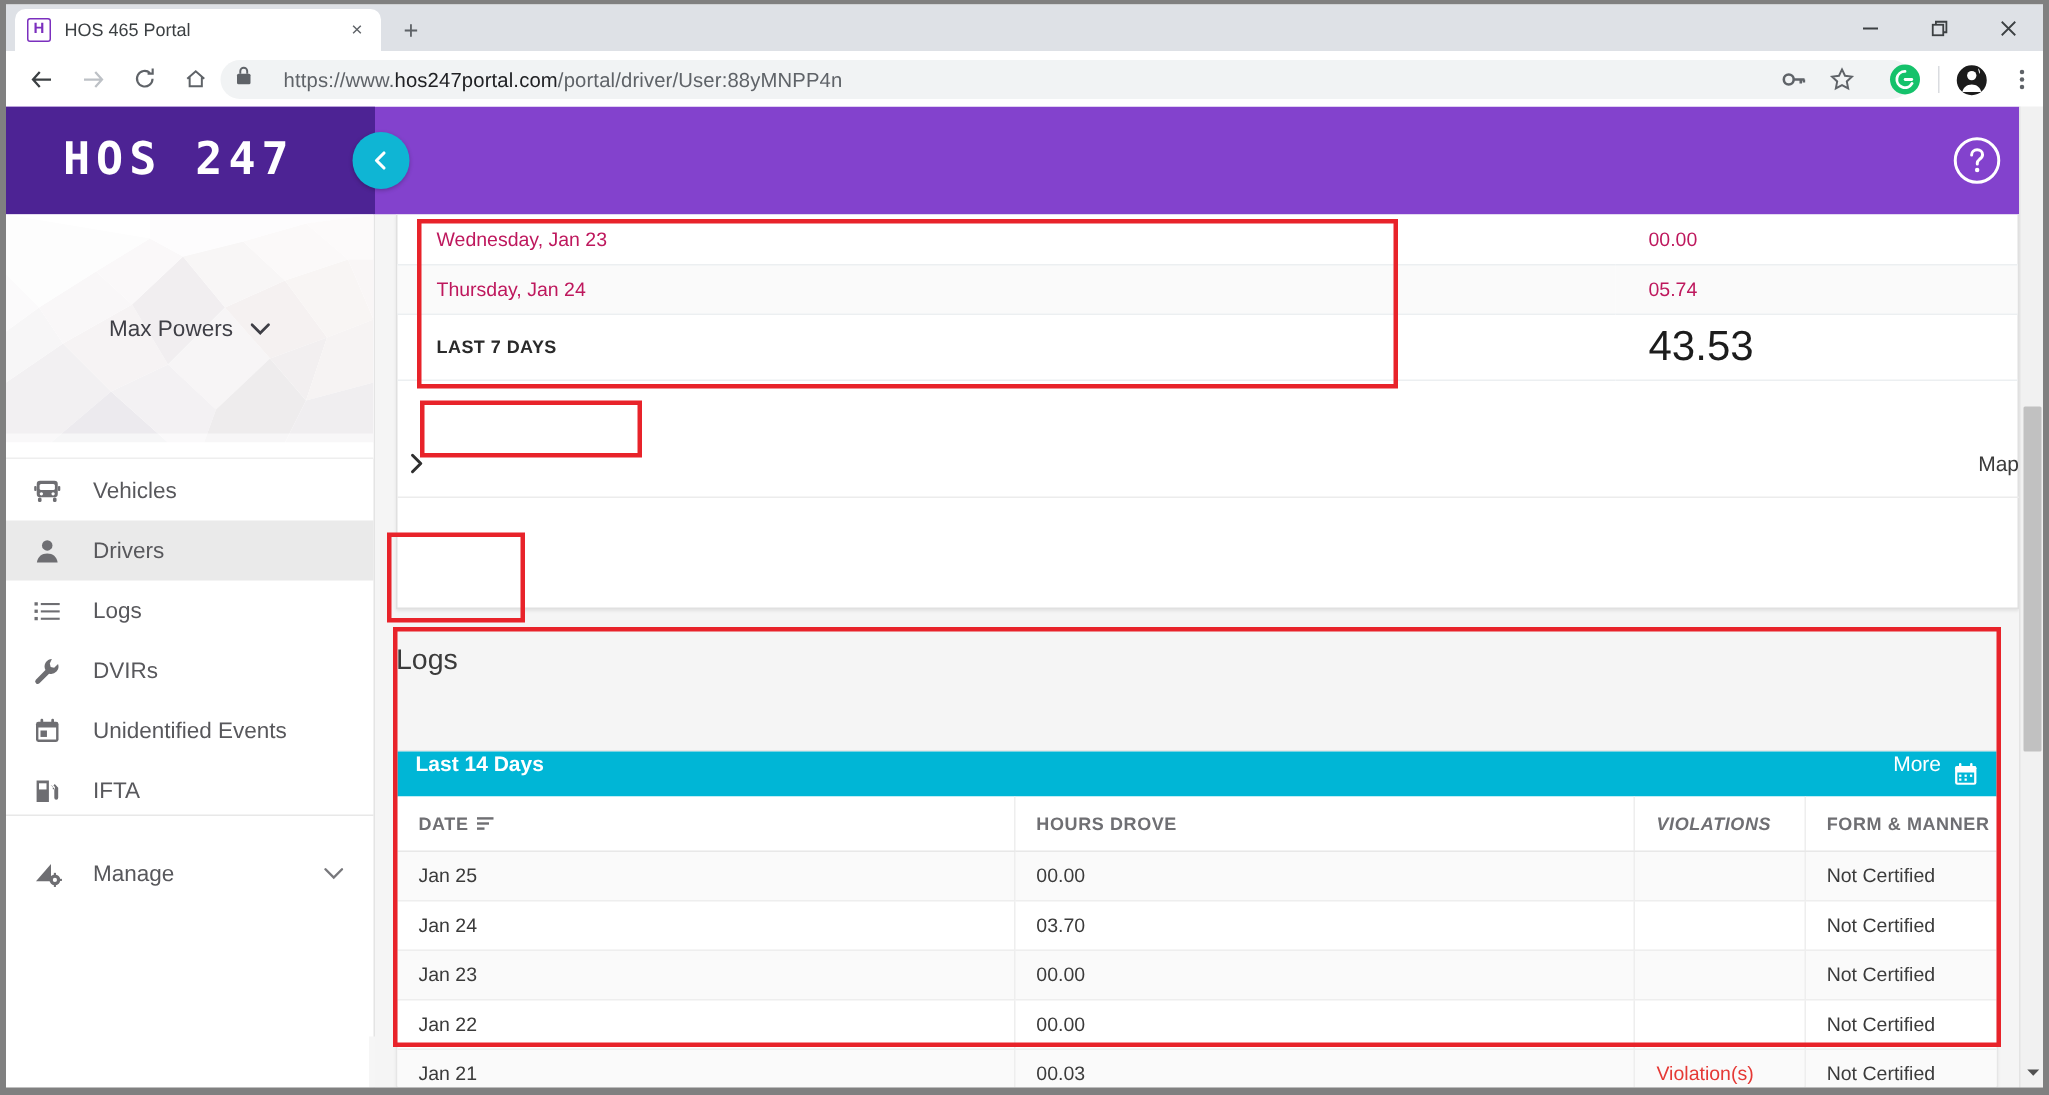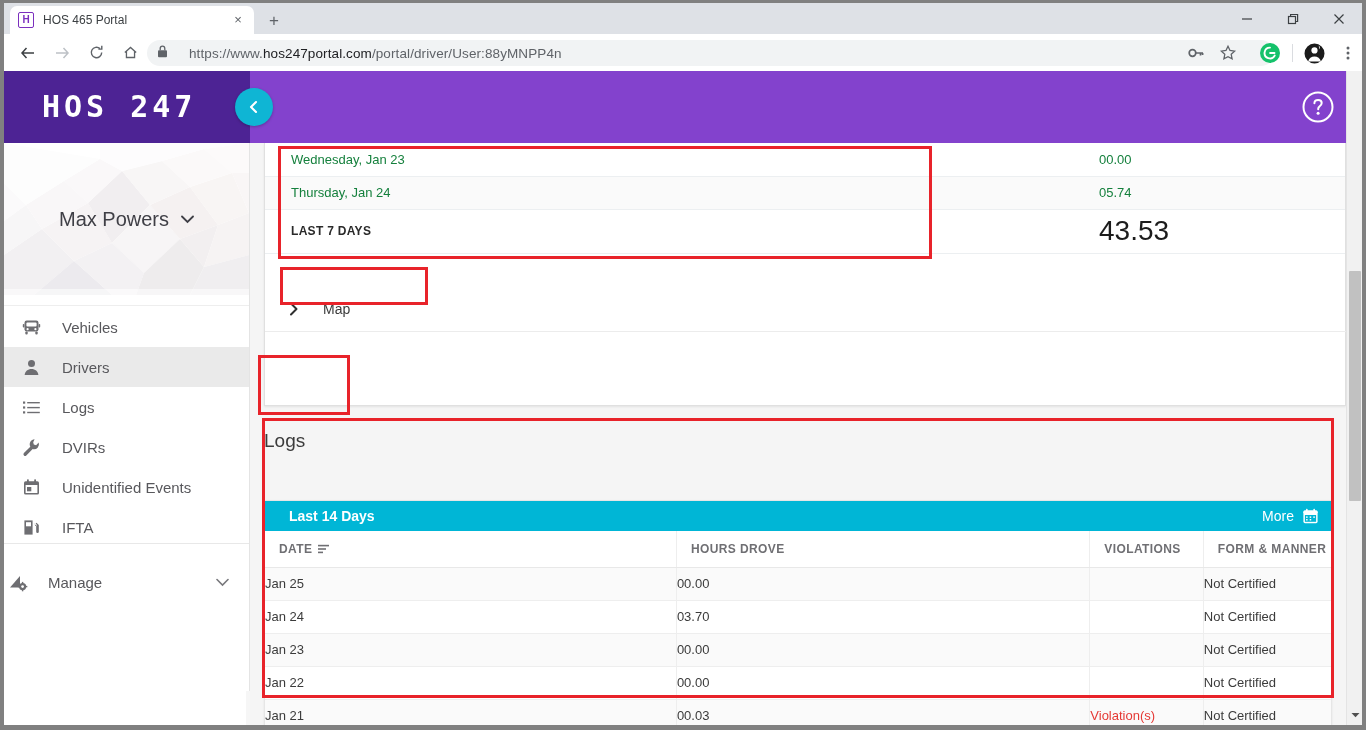--- a/index.html
+++ b/index.html
@@ -130,114 +130,114 @@
     background: #ffffff; border-right: 1px solid #e4e4e4;
   }
   .profile-card {
     position: absolute; left: 0; top: 0; width: 245px; height: 152px;
     overflow: hidden; background: #fbfafc;
   }
   .poly { position: absolute; }
   .profile-name {
     position: absolute; left: 0; top: 0; width: 245px; height: 152px;
     display: flex; align-items: center; justify-content: center;
-    gap: 12px; font-size: 20px; color: #3f3f46;
+    gap: 12px; font-size: 15px; color: #3f3f46;
   }
   .profile-name .chev { font-size: 13px; color: #3f3f46; display:flex; }
   .sb-gap { position: absolute; left: 0; top: 152px; width: 245px;
             height: 11px; background: #ffffff;
             border-bottom: 1px solid #eeeeee; }
   .sb-list { position: absolute; left: 0; top: 164px; width: 245px; }
   .sb-item {
     height: 40px; display: flex; align-items: center;
     padding-left: 18px; color: #58585c; font-size: 15px;
   }
   .sb-item.active { background: #eaeaea; }
   .sb-ico {
     width: 26px; flex: none; display: flex; align-items: center;
     color: #6e6e72;
   }
   .sb-label { margin-left: 14px; }
   .sb-div { position: absolute; left: 0; top: 400px; width: 245px;
             height: 1px; background: #e8e8e8; }
   .sb-manage {
     position: absolute; left: 0; top: 419px; width: 245px; height: 40px;
-    display: flex; align-items: center; padding-left: 4px;
+    display: flex; align-items: center; padding-left: 18px;
     color: #58585c; font-size: 15px;
   }
   .sb-manage .chev-r { position: absolute; right: 20px; color: #78787c;
                        display: flex; }
 
   
   .content {
     position: absolute; left: 246px; top: 72px;
     width: 1096px; height: 582px; background: #f5f5f5; overflow: hidden;
   }
   .card-top {
     position: absolute; left: 14px; top: 0px; width: 1082px; height: 263px;
     background: #ffffff; border: 1px solid #e0e0e0; border-top: none;
     box-shadow: 0 1px 2px rgba(0,0,0,.08);
   }
   .sum-table { width: 100%; border-collapse: collapse; }
   .sum-table td {
-    height: 33px; font-size: 13px; color: #15803d;
+    height: 33px; font-size: 13px; color: #be185d;
     border-bottom: 1px solid #eceff1; padding: 0 0 0 26px;
     vertical-align: middle;
   }
   .sum-table tr.alt td { background: #fafafa; }
   .sum-table td.col-val { width: 268px; padding-left: 22px; }
   .sum-table tr.total td { height: 44px; border-bottom: 1px solid #eceff1; margin-left: 32px; }
   .sum-table tr.total td.lbl { font-size: 12px; font-weight: bold;
                                letter-spacing: .3px; color: #2a2a2a; }
   .sum-table tr.total td.col-val { font-size: 28px; color: #1c1c1c;
                                    font-weight: normal; }
   .map-row {
     position: absolute; left: 0; top: 144px; width: 1081px; height: 45px;
-    display: flex; align-items: center; padding-left: 24px;
-    border-bottom: 1px solid #ececec; font-size: 14px; color: #3b3b3b;
+    display: flex; align-items: center; padding-left: 8px;
+    border-bottom: 1px solid #ececec; font-size: 14px; color: #3b3b3b; justify-content: space-between;
   }
   .map-row .chev-r { width: 26px; display: flex; color: #2f2f2f;
                      font-weight: bold; }
   .map-row .maplbl { margin-left: 8px; }
 
   .logs-title {
     position: absolute; left: 14px; top: 287px;
     font-size: 19px; color: #3b3b3b; font-weight: normal;
   }
   .card-logs {
     position: absolute; left: 14px; top: 357px; width: 1068px; height: 225px;
     background: #ffffff; border: 1px solid #e6e6e6;
     box-shadow: 0 1px 2px rgba(0,0,0,.08);
   }
   .logs-bar {
     height: 30px; background: #00b6d6; color: #ffffff;
-    display: flex; align-items: center; padding: 0 12px 0 24px;
+    display: flex; padding: 0 12px 0 12px;
     font-size: 14px; font-weight: bold;
   }
   .logs-bar .spacer { flex: 1; }
   .logs-bar .more { font-weight: normal; font-size: 14px; }
   .logs-bar .cal { margin-left: 8px; display: flex; align-items: center; }
   .logs-table { width: 100%; border-collapse: collapse; table-layout: fixed; }
   .logs-table th {
     height: 36px; font-size: 12px; color: #6f6f73; font-weight: bold;
     letter-spacing: .4px; text-align: left; padding-left: 14px;
     border-bottom: 1px solid #e8e8e8; border-right: 1px solid #eeeeee;
     background: #ffffff;
   }
   .logs-table th:last-child { border-right: none; }
   .logs-table td {
-    height: 33px; font-size: 13px; color: #3b3b3b; padding-left: 0;
+    height: 33px; font-size: 13px; color: #3b3b3b; padding-left: 14px;
     border-bottom: 1px solid #eeeeee; border-right: 1px solid #eeeeee;
   }
   .logs-table td:last-child { border-right: none; }
   .logs-table tr.alt td { background: #fafafa; }
   .logs-table td.viol { color: #e53935; }
   .col-date { width: 406px; }
   .col-hours { width: 408px; }
-  .col-viol { width: 112px; }
+  .col-viol { width: 112px; font-style: italic; }
   .col-form { width: 126px; }
   .sort-ico { display: inline-flex; vertical-align: -1px; margin-left: 6px; }
 
   
   .sb-v-outer {
     position: absolute; left: 1346px; top: 71px; width: 16px; height: 654px;
     background: #f1f1f1; border-left: 1px solid #e4e4e4;
   }
   .sb-v-thumb {
     position: absolute; left: 2px; top: 200px; width: 12px; height: 230px;

